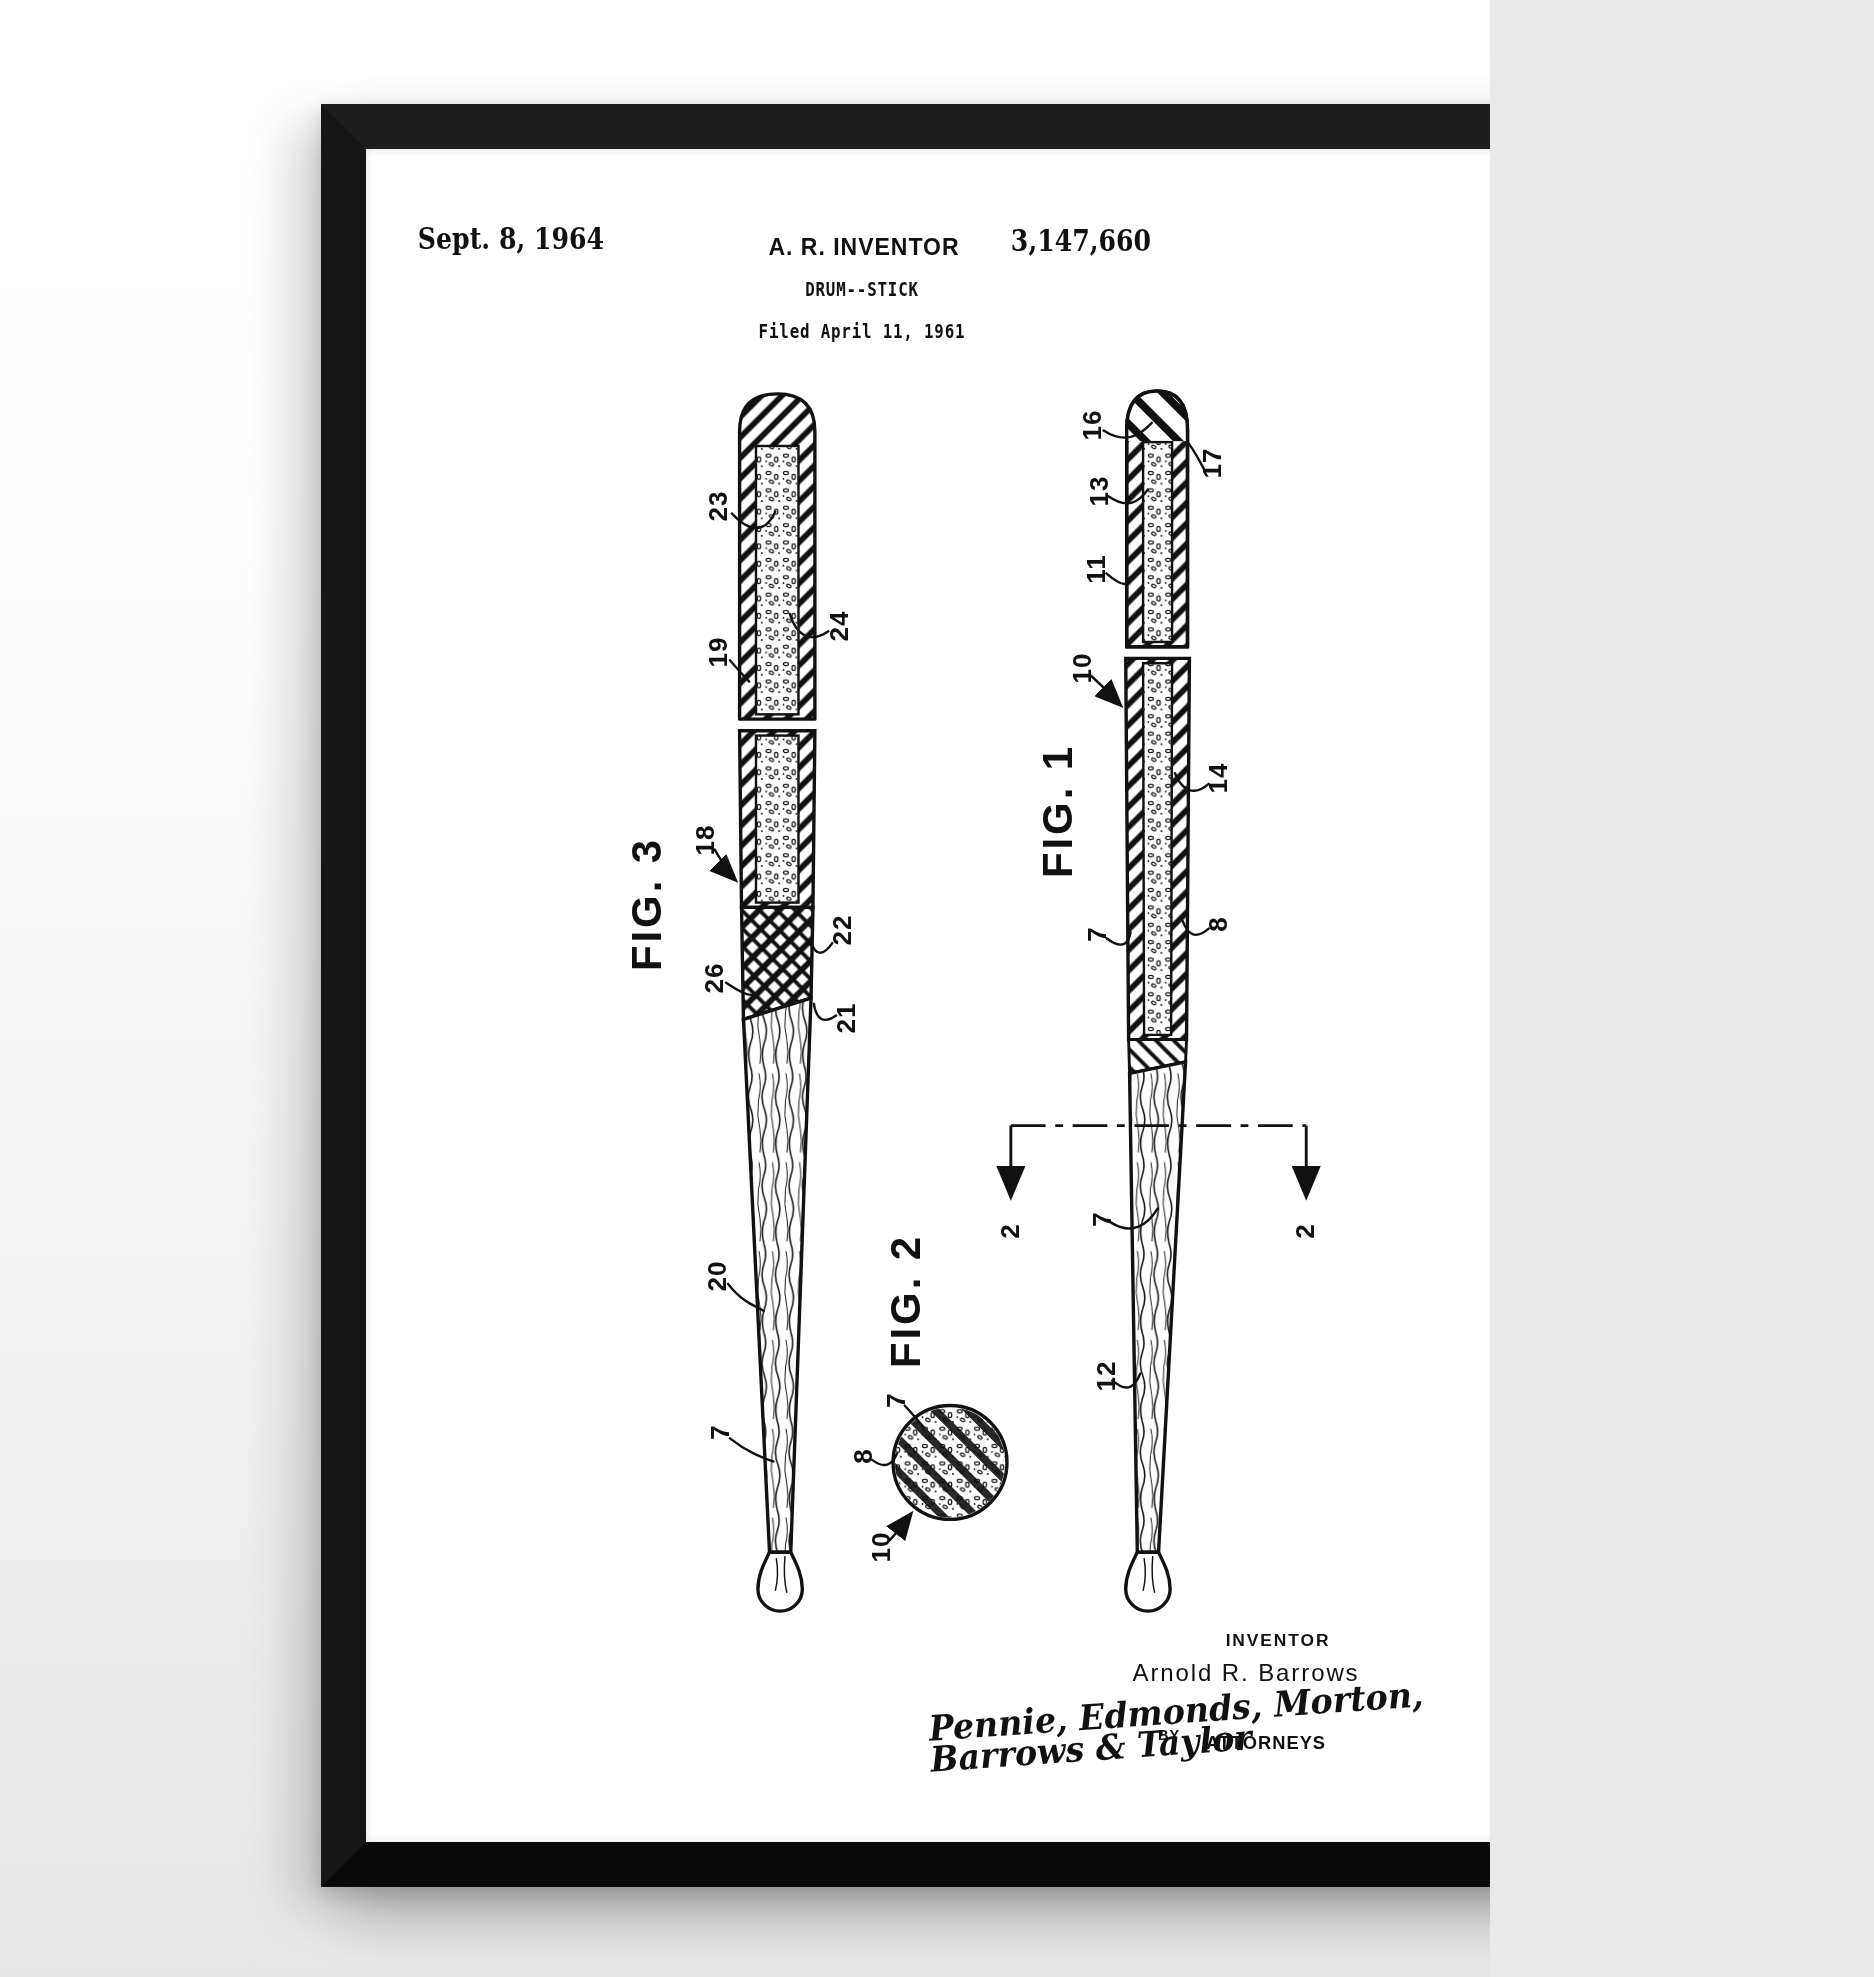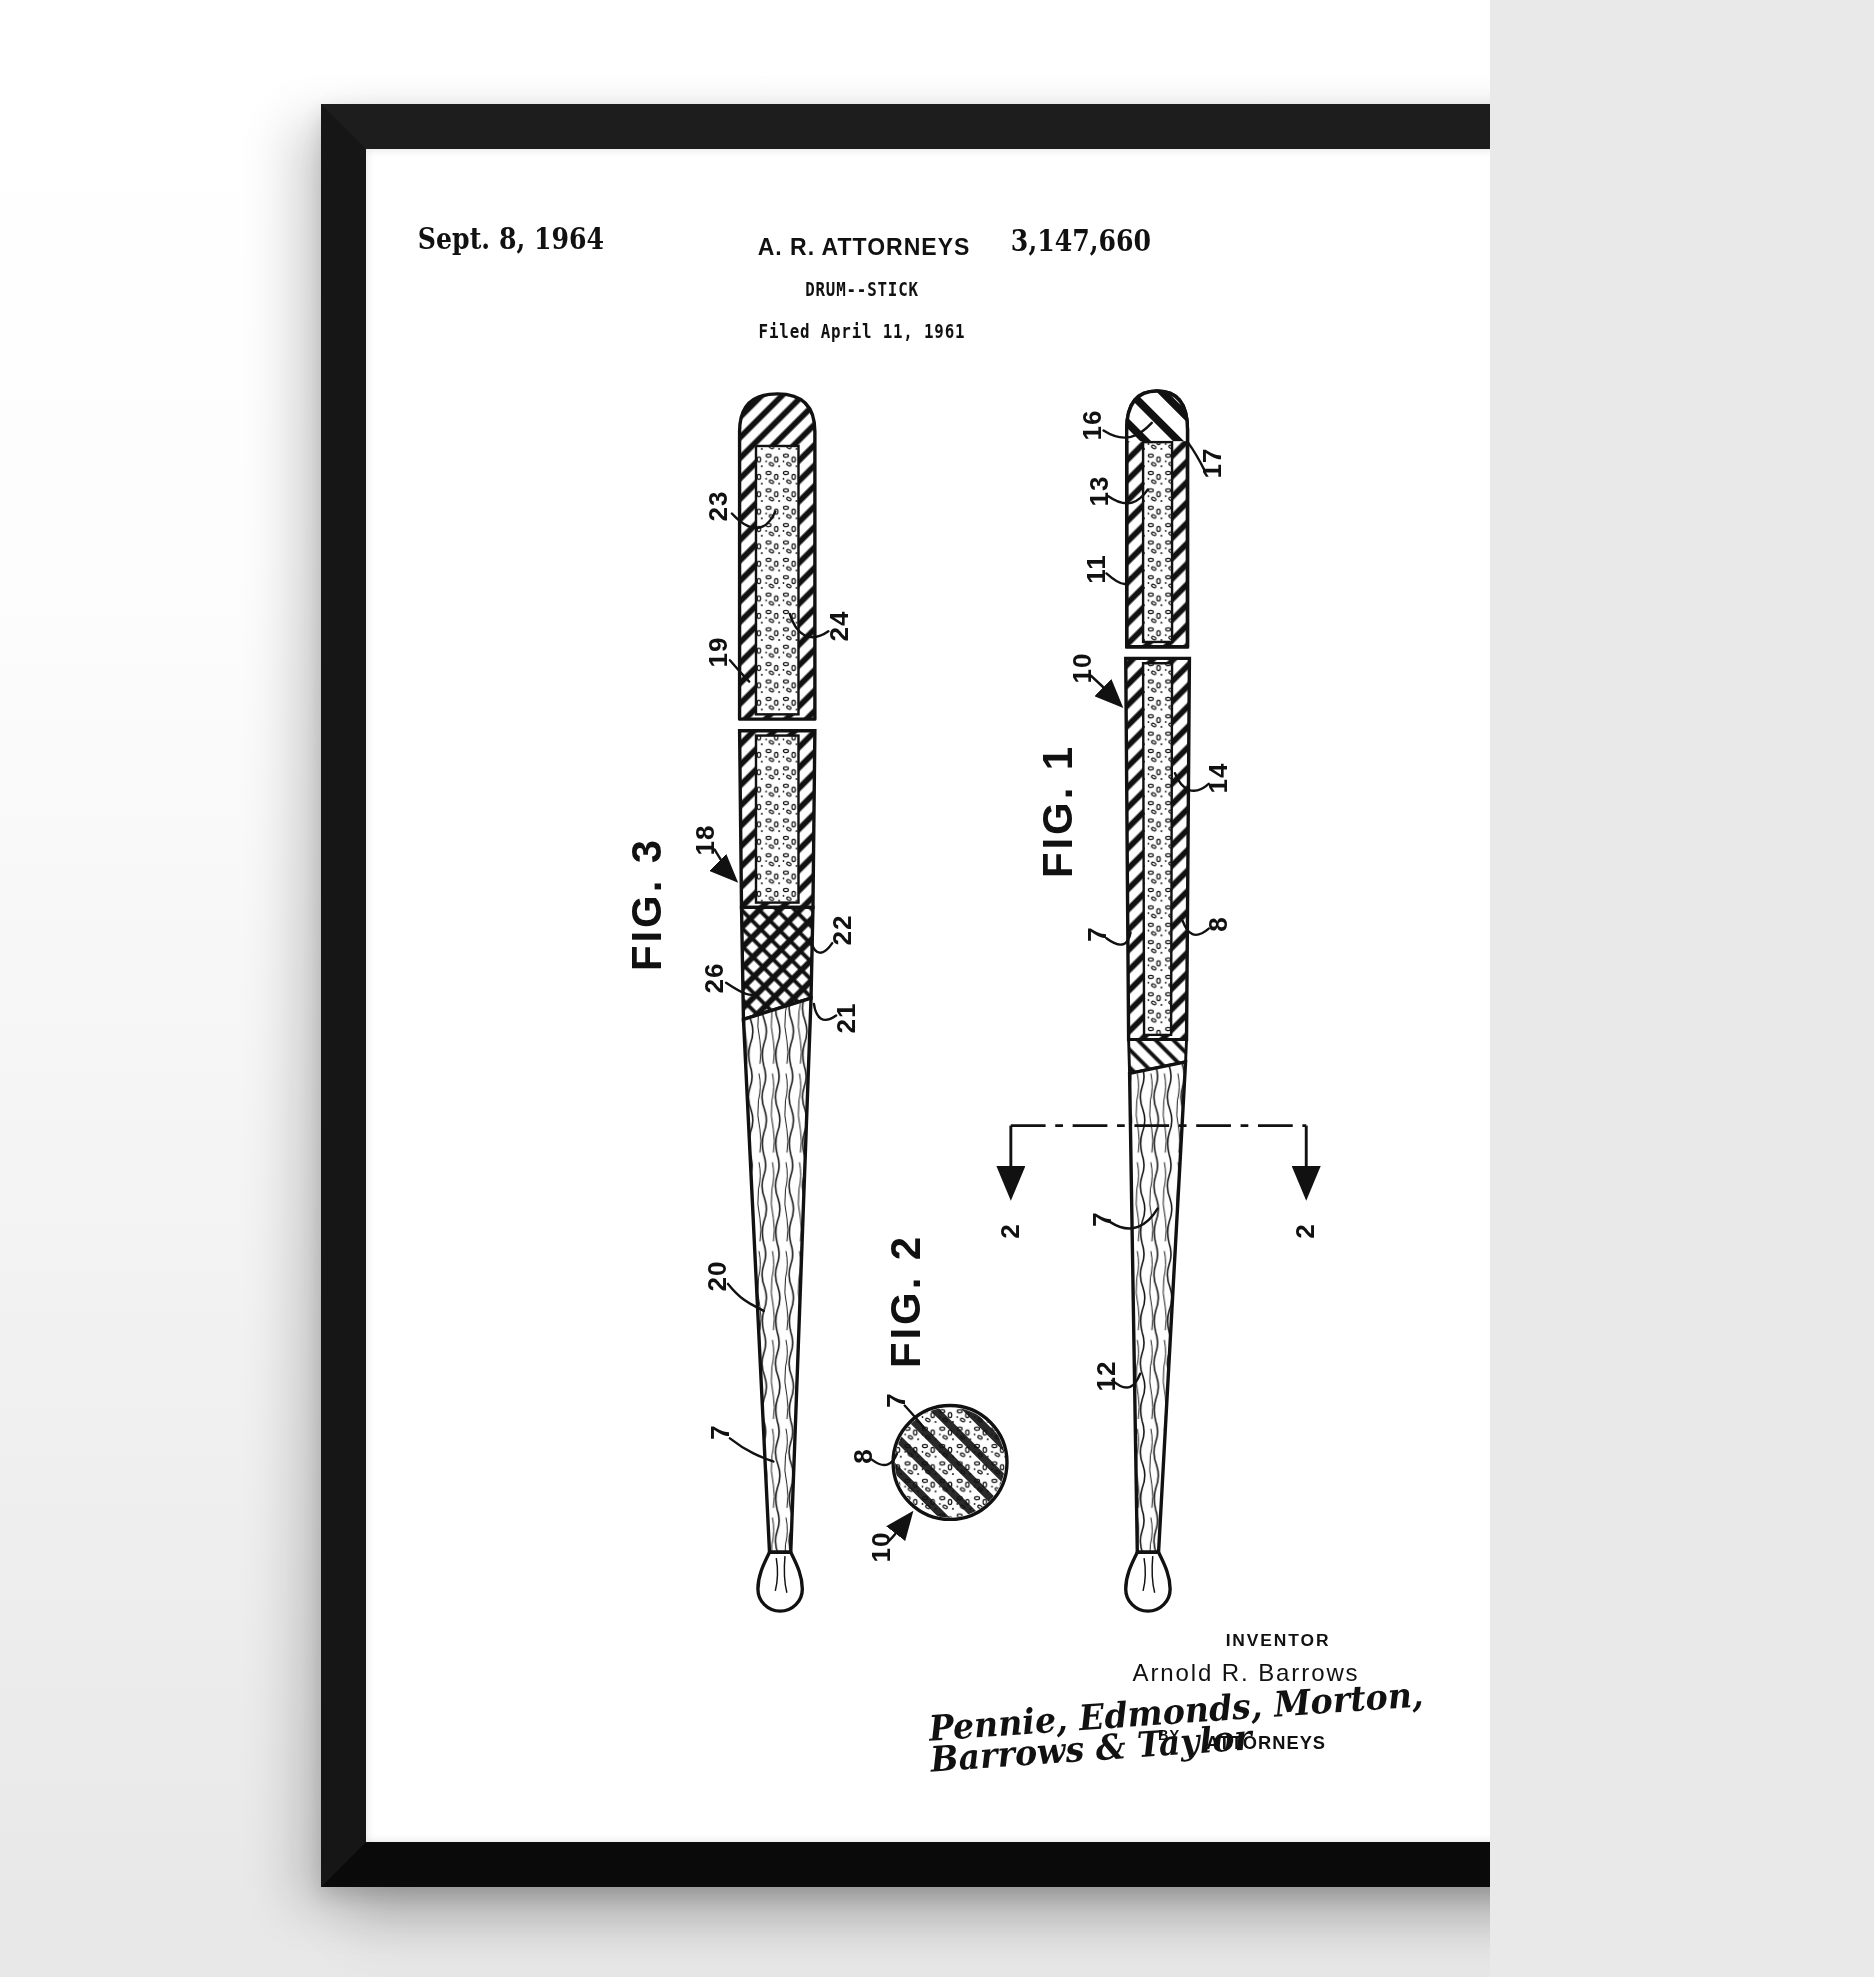--- a/index.html
+++ b/index.html
@@ -159,21 +159,21 @@
       </g>
       <g fill="none" stroke="#111" stroke-width="2.5" stroke-linecap="round">
         <path d="M937,1456 C948,1468 953,1474 957,1479"></path>
         <path d="M903,1512 C916,1522 924,1518 929,1506"></path>
         <path d="M921,1596 C929,1588 936,1578 943,1569" marker-end="url(#arrowhead)"></path>
       </g>
     </g>
   </svg>
 
   <div class="t serif" style="left:511px;top:238px">Sept. 8, 1964</div>
-  <div class="t brilhart" style="left:864px;top:247px">A. R. ATTORNEYS</div>
+  <div class="t brilhart" style="left:864px;top:247px">A. R. INVENTOR</div>
   <div class="t serif" style="left:1081px;top:240px">3,147,660</div>
   <div class="t typew" style="left:862px;top:289px">DRUM--STICK</div>
   <div class="t typew" style="left:862px;top:331px">Filed April 11, 1961</div>
 
   <div class="t rot figlab" style="left:647px;top:904px">FIG. 3</div>
   <div class="t rot figlab" style="left:1058px;top:811px">FIG. 1</div>
   <div class="t rot figlab" style="left:906px;top:1301px">FIG. 2</div>
 
   <div class="t rot ref" style="left:718px;top:506px">23</div>
   <div class="t rot ref" style="left:839px;top:626px">24</div>

